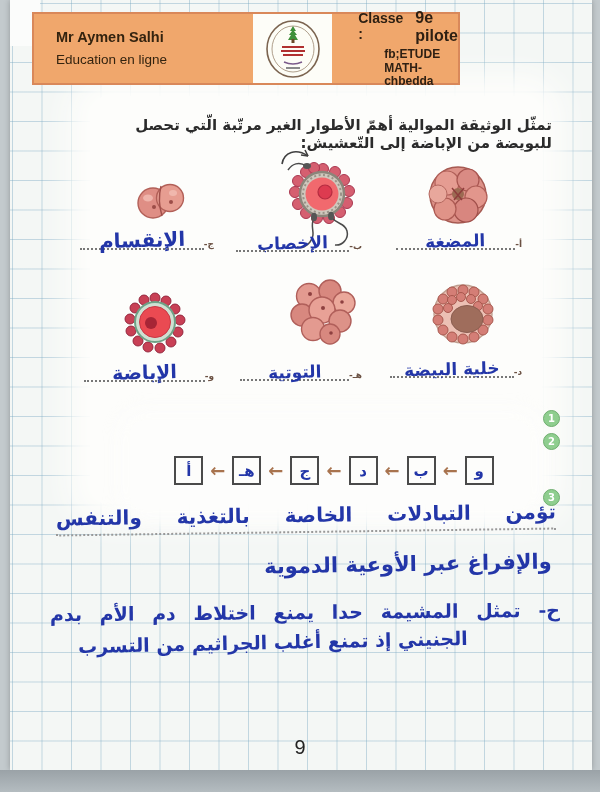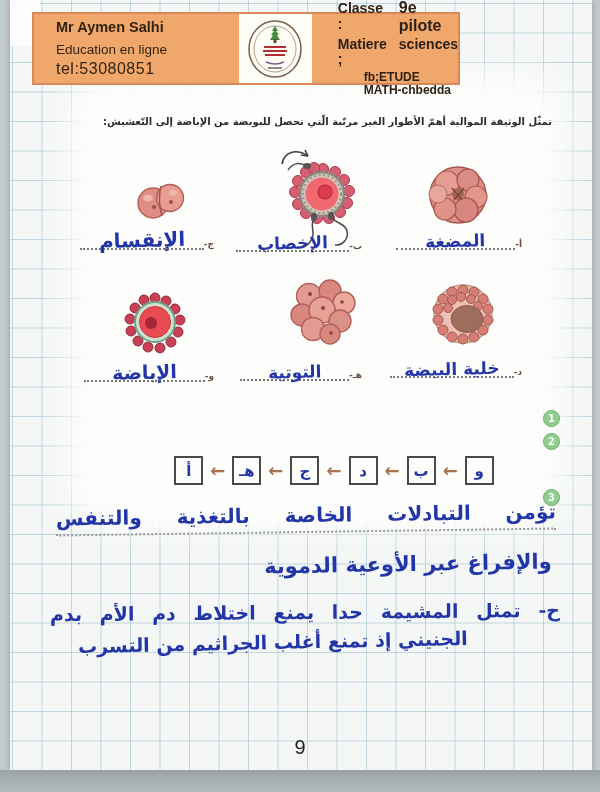--- a/index.html
+++ b/index.html
@@ -35,21 +35,21 @@
         font-family:"Liberation Sans",sans-serif;line-height:1.1;}
   .h-row{display:flex;align-items:baseline;margin-bottom:2px;}
   .h-lab{font-weight:bold;font-size:14px;}
   .h-val{font-size:16px;font-weight:bold;margin-left:12px;}
   .h-val.small{font-size:14px;}
   .h-fb{font-weight:bold;font-size:12px;margin-top:4px;margin-left:26px;}
 
   
   .rtl{direction:rtl;unicode-bidi:embed;}
   .intro{position:absolute;right:48px;top:116px;width:478px;text-align:right;
-        font-size:10px;font-weight:bold;color:#2b2b2b;}
+        font-size:15px;font-weight:bold;color:#2b2b2b;}
   .question{position:absolute;right:40px;display:flex;direction:rtl;
         align-items:center;gap:7px;font-size:11.5px;font-weight:bold;color:#2b2b2b;}
   .badge{width:15px;height:15px;border-radius:50%;background:#8fce8f;
         border:1px solid #6fae6f;color:#fff;font-size:10px;font-weight:bold;
         display:flex;align-items:center;justify-content:center;flex:0 0 auto;}
 
   
   .fig{position:absolute;}
   .figlabel{position:absolute;display:flex;direction:rtl;align-items:flex-end;}
   .figlabel .letter{font-size:9px;color:#6b5143;font-weight:bold;flex:0 0 auto;
@@ -87,43 +87,38 @@
 <div class="page">
   <div class="corner-white"></div>
   <div class="wash"></div>
   <div class="wash2"></div>
 </div>
 
 <div class="header">
   <div class="h-left">
     <div class="name">Mr Aymen Salhi</div>
     <div class="sub">Education en ligne</div>
-    <div class="tel">tel:53080851</div>
   </div>
   <div class="h-logo">
     <svg width="58" height="62" viewBox="0 0 58 62">
       <ellipse cx="29" cy="31" rx="26" ry="28" fill="#fdfdf6" stroke="#7b6450" stroke-width="1.6"></ellipse>
       <ellipse cx="29" cy="31" rx="21" ry="23" fill="none" stroke="#9a8670" stroke-width="0.8"></ellipse>
       <path d="M29,8 l3,5 -2,0 3,4 -2,0 3,5 -10,0 3,-5 -2,0 3,-4 -2,0 z" fill="#3f8f3a"></path>
       <rect x="27.5" y="21" width="3" height="4" fill="#6b4a2a"></rect>
       <rect x="18" y="28" width="22" height="2" fill="#b03030"></rect>
       <rect x="17" y="32" width="24" height="2" fill="#b03030"></rect>
       <rect x="19" y="36" width="20" height="2" fill="#b03030"></rect>
       <path d="M20,44 q9,4 18,0" fill="none" stroke="#7a5a8a" stroke-width="1.4"></path>
       <rect x="22" y="49" width="14" height="2" fill="#8a8a8a"></rect>
     </svg>
   </div>
   <div class="h-right">
     <div class="h-row">
       <span class="h-lab">Classe :</span>
       <span class="h-val">9e pilote</span>
-    </div>
-    <div class="h-row">
-      <span class="h-lab">Matiere ;</span>
-      <span class="h-val small">sciences</span>
     </div>
     <div class="h-fb">fb;ETUDE MATH-chbedda</div>
   </div>
 </div>
 
 <div class="intro rtl">تمثّل الوثيقة الموالية أهمّ الأطوار الغير مرتّبة الّتي تحصل للبويضة من الإباضة إلى التّعشيش:</div>
 
 <svg class="fig" style="left:276px;top:146px" width="42" height="26" viewBox="0 0 42 26">
   <path d="M6,18 C8,6 20,2 32,10" fill="none" stroke="#3f3f3f" stroke-width="1.6"></path>
   <path d="M32,10 l-7,-1 m7,1 l-3,-6" fill="none" stroke="#3f3f3f" stroke-width="1.6"></path>

